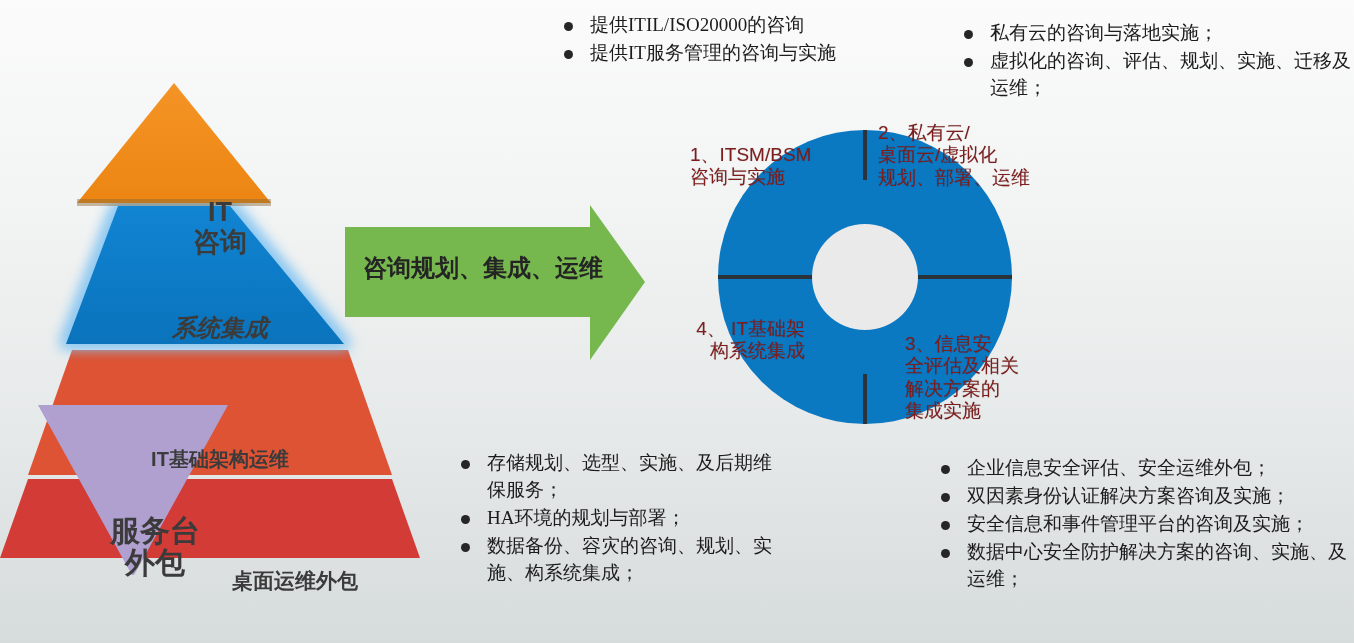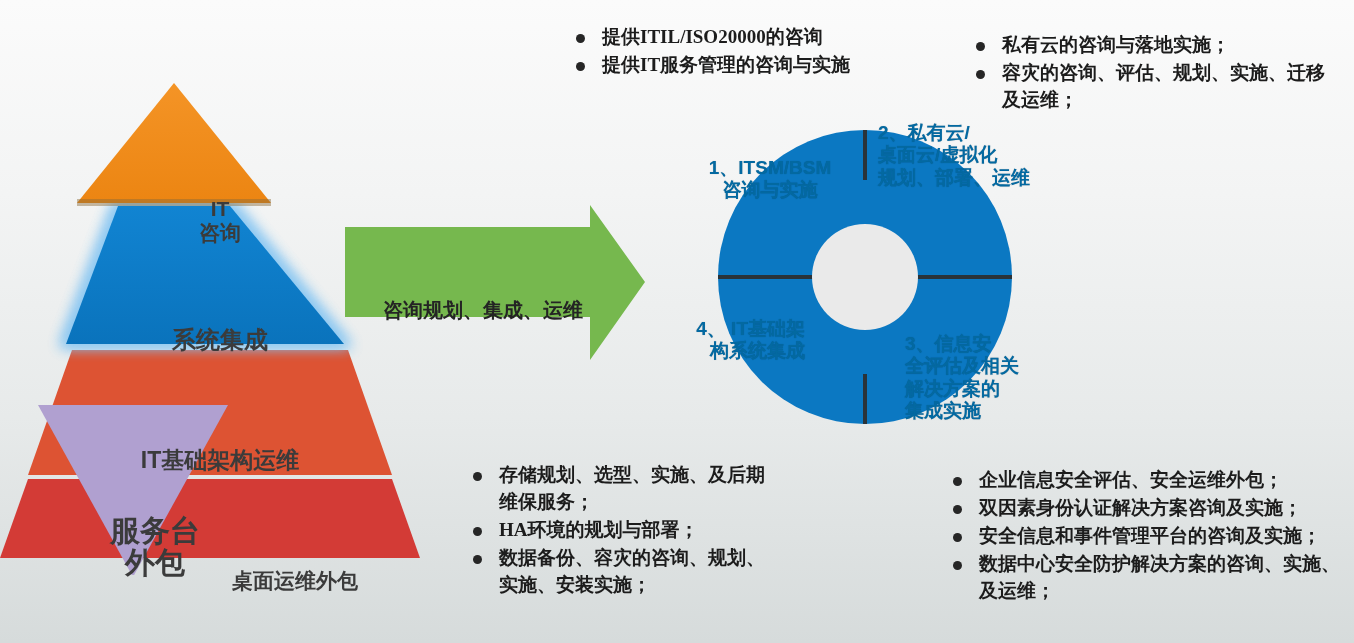--- a/index.html
+++ b/index.html
@@ -32,29 +32,30 @@
     position: absolute;
     color: #3b3b3b;
     font-weight: bold;
     text-align: center;
     line-height: 1.12;
     white-space: pre-line;
     pointer-events: none;
   }
   #label-it-consult {
     left: 175px; top: 122px; width: 90px;
-    font-size: 21px;
+    font-size: 27px;
   }
   #label-sys-integration {
-    left: 110px; top: 252px; width: 220px;
+    left: 110px; top: 240px; width: 220px;
     font-size: 24px;
+    font-style: italic;
   }
   #label-infra-ops {
     left: 80px; top: 373px; width: 280px;
-    font-size: 23px;
+    font-size: 20px;
   }
   #label-desktop-ops {
     left: 175px; top: 494px; width: 240px;
     font-size: 21px;
   }
   #label-service-desk {
     left: 95px; top: 440px; width: 120px;
     font-size: 30px;
     line-height: 1.05;
   }
@@ -67,62 +68,60 @@
     width: 300px;
     height: 155px;
   }
   #arrow-label {
     position: absolute;
     left: 358px;
     top: 252px;
     width: 250px;
     text-align: center;
     color: #242424;
-    font-size: 20px;
+    font-size: 24px;
     font-weight: bold;
     pointer-events: none;
-    margin-top: 45px;
   }
 
   
   #donut {
     position: absolute;
     left: 715px;
     top: 127px;
     width: 300px;
     height: 300px;
   }
   .quad-label {
     position: absolute;
-    color: #0369a1;
-    font-weight: bold;
+    color: #7f1d1d;
+    font-weight: normal;
     font-size: 19px;
     line-height: 1.18;
     white-space: pre-line;
     pointer-events: none;
     text-shadow: 0 0 1px rgba(0,0,0,0.25);
   }
-  #quad1 { left: 690px; top: 157px; width: 160px; text-align: center; }
+  #quad1 { left: 690px; top: 144px; width: 160px; text-align: left; }
   #quad2 { left: 878px; top: 122px; width: 175px; text-align: left; }
   #quad3 { left: 905px; top: 310px; width: 140px; text-align: left; margin-top: 23px; }
   #quad4 { left: 655px; top: 318px; width: 150px; text-align: right; }
 
   
   .note {
     position: absolute;
     font-family: "Liberation Serif", "DejaVu Serif", serif;
     color: #1c1c1c;
     font-size: 19px;
     line-height: 1.42;
   }
   .note ul {
-    margin: 12px;
+    margin: 0;
     padding: 0;
     list-style: none;
-    font-weight: bold;
   }
   .note li {
     position: relative;
     padding-left: 32px;
     margin-bottom: 1px;
   }
   .note li::before {
     content: "";
     position: absolute;
     left: 6px;
@@ -218,29 +217,29 @@
   <div class="note" id="note-top-left">
     <ul>
         <li>提供ITIL/ISO20000的咨询</li>
         <li>提供IT服务管理的咨询与实施</li>
       </ul>
   </div>
 
   <div class="note" id="note-top-right">
     <ul>
         <li>私有云的咨询与落地实施；</li>
-        <li>容灾的咨询、评估、规划、实施、迁移及运维；</li>
+        <li>虚拟化的咨询、评估、规划、实施、迁移及运维；</li>
       </ul>
   </div>
 
   <div class="note" id="note-bot-left">
     <ul>
         <li>存储规划、选型、实施、及后期维保服务；</li>
         <li>HA环境的规划与部署；</li>
-        <li>数据备份、容灾的咨询、规划、实施、安装实施；</li>
+        <li>数据备份、容灾的咨询、规划、实施、构系统集成；</li>
       </ul>
   </div>
 
   <div class="note" id="note-bot-right">
     <ul>
         <li>企业信息安全评估、安全运维外包；</li>
         <li>双因素身份认证解决方案咨询及实施；</li>
         <li>安全信息和事件管理平台的咨询及实施；</li>
         <li>数据中心安全防护解决方案的咨询、实施、及运维；</li>
       </ul>

